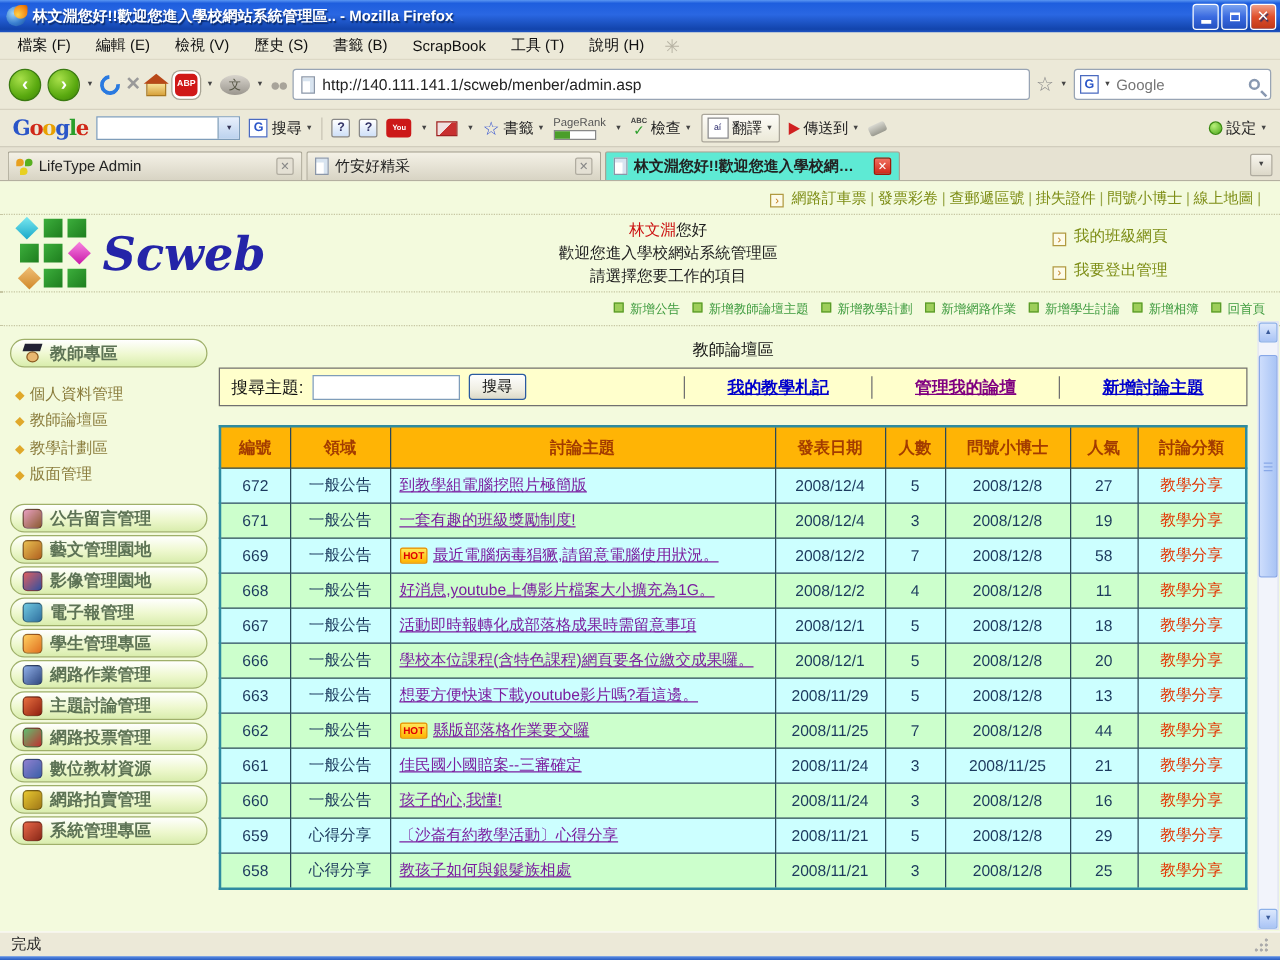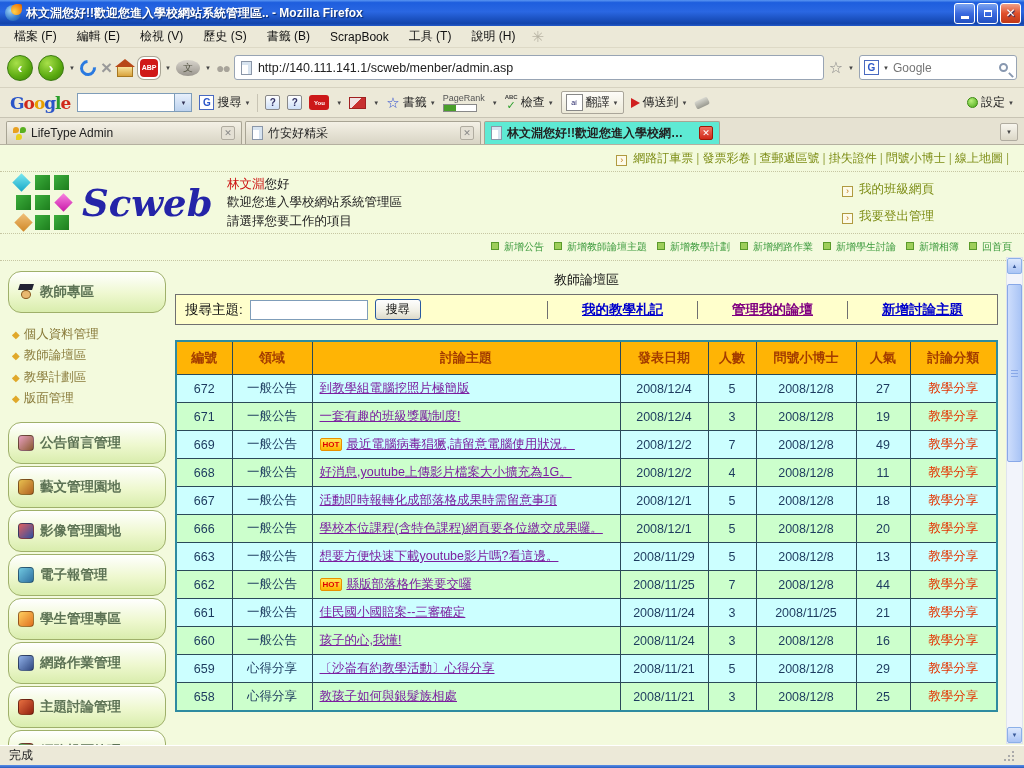--- a/index.html
+++ b/index.html
@@ -102,31 +102,31 @@
   .toplinks .sep { color:#9aa84a; margin:0 3px; }
   .arrowbox { display:inline-flex; width:11px; height:11px; border:1px solid #b09a40; align-items:center; justify-content:center;
     font-size:9px; color:#c07818; margin-right:6px; vertical-align:-1px; background:#fdfbe8; line-height:1; }
 
   .pageheader { display:flex; align-items:center; padding:2px 12px; border-bottom:1px dotted #c6c6a2; height:62px; }
   .logo { width:215px; display:flex; align-items:center; gap:8px; }
   .logo-marks { position:relative; width:62px; height:57px; }
   .lg-sq { position:absolute; width:15px; height:15px; background:linear-gradient(135deg,#3cae3c,#1e7e1e); }
   .lg-dia { position:absolute; width:13px; height:13px; transform:rotate(45deg); }
   .logo-text { font-family:"DejaVu Serif",serif; font-style:italic; font-weight:bold; font-size:37px; color:#2424a8; letter-spacing:0; }
-  .hdr-center { flex:1; text-align:left; color:#222; font-size:12.5px; line-height:1.45; }
+  .hdr-center { flex:1; text-align:center; color:#222; font-size:12.5px; line-height:1.45; }
   .hdr-center .uname { color:#cc1111; }
   .hdr-right { width:170px; color:#7d8d15; font-size:12.5px; line-height:2.1; }
 
   .pagenav { padding:6px 12px; color:#3e9b3e; border-bottom:1px dotted #c6c6a2; font-size:10px;text-align:right; }
   .pagenav .bullet { display:inline-block; width:8px; height:8px; background:#9ece5a; border:1px solid #5a9a2a; margin:0 5px 0 10px; vertical-align:0; }
   .pagenav .bullet.first { margin-left:0; }
 
   .bodyrow { display:flex; padding:10px 0 0 8px; align-items:flex-start; }
   .sidebar { width:158px; flex:0 0 158px; }
-  .side-btn { height:42px; border:1px solid #9fb06a; border-radius:13px; margin-bottom:2px; display:flex; align-items:center;
+  .side-btn { height:23px; border:1px solid #9fb06a; border-radius:13px; margin-bottom:2px; display:flex; align-items:center;
     gap:6px; padding:10px 9px; background:linear-gradient(180deg,#ffffff,#eef8cf 55%,#d9edad); font-weight:bold; font-size:13.5px; color:#5d7355; white-space:nowrap; }
   .side-btn .sic { width:16px; height:16px; flex:0 0 16px; border-radius:4px; border:1px solid rgba(0,0,0,.35); }
   .cap-ic { position:relative; width:16px; height:16px; flex:0 0 16px; }
   .cap-ic .face { position:absolute; left:3px; top:6px; width:10px; height:9px; border-radius:50%; background:#e8b870; border:1px solid #8a5a20; }
   .cap-ic .board { position:absolute; left:1px; top:0; width:14px; height:6px; background:#223; transform:skewX(-18deg); }
   .side-subs { margin:11px 0 13px 4px; list-style:none; }
   .side-subs li { font-size:12.5px; color:#8a7c3c; line-height:1.7; }
   .side-subs .dmd { color:#e0a82a; margin-right:4px; font-size:10px; }
 
   .main { flex:1; margin:0 26px 0 9px; }
@@ -449,21 +449,21 @@
                 <td>19</td>
                 <td class="c-cat">教學分享</td>
               </tr>
               <tr>
                 <td>669</td>
                 <td>一般公告</td>
                 <td class="c-topic"><span class="hotbadge">HOT</span><span class="topic-link">最近電腦病毒猖獗,請留意電腦使用狀況。</span></td>
                 <td>2008/12/2</td>
                 <td>7</td>
                 <td>2008/12/8</td>
-                <td>49</td>
+                <td>58</td>
                 <td class="c-cat">教學分享</td>
               </tr>
               <tr class="alt">
                 <td>668</td>
                 <td>一般公告</td>
                 <td class="c-topic"><span class="topic-link">好消息,youtube上傳影片檔案大小擴充為1G。</span></td>
                 <td>2008/12/2</td>
                 <td>4</td>
                 <td>2008/12/8</td>
                 <td>11</td>

